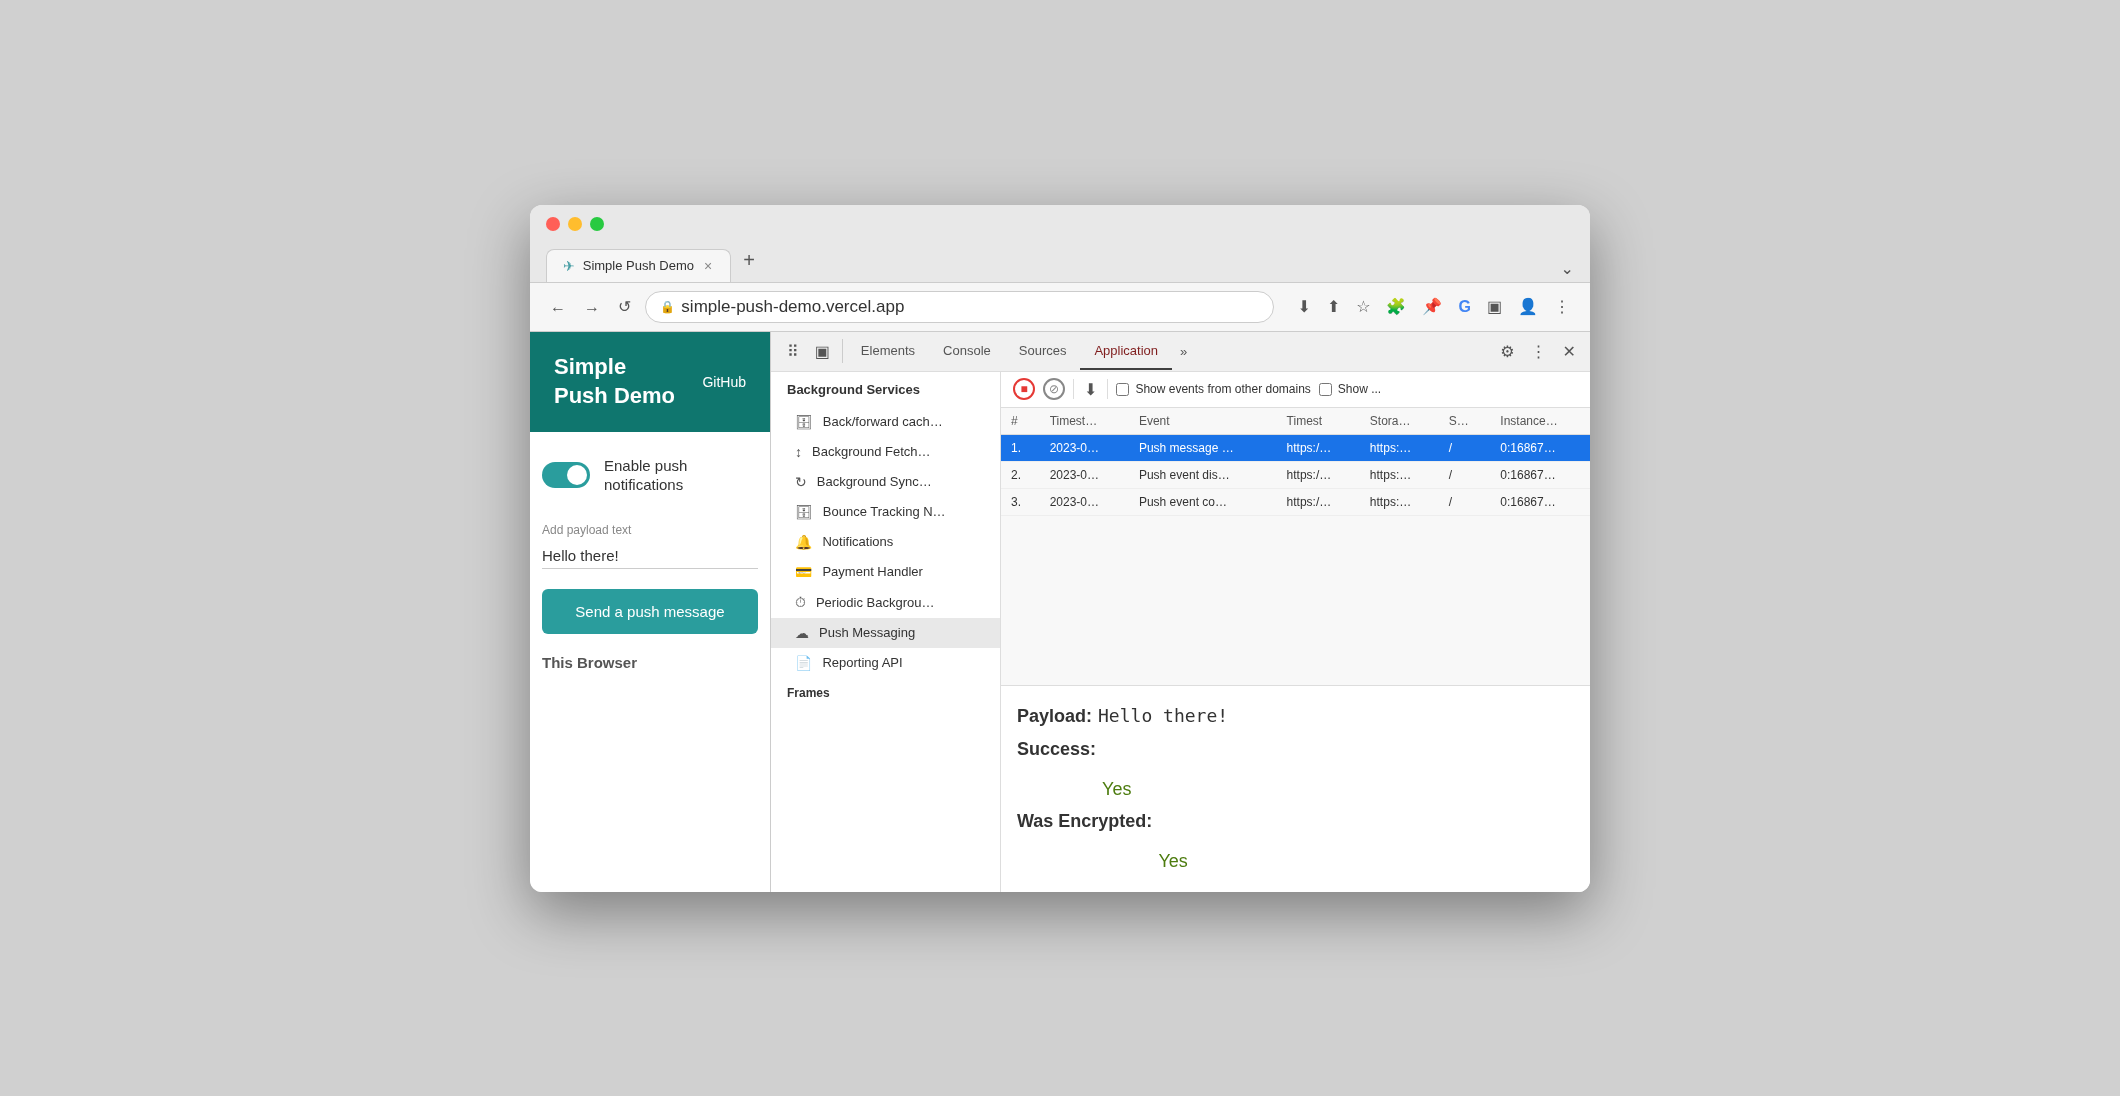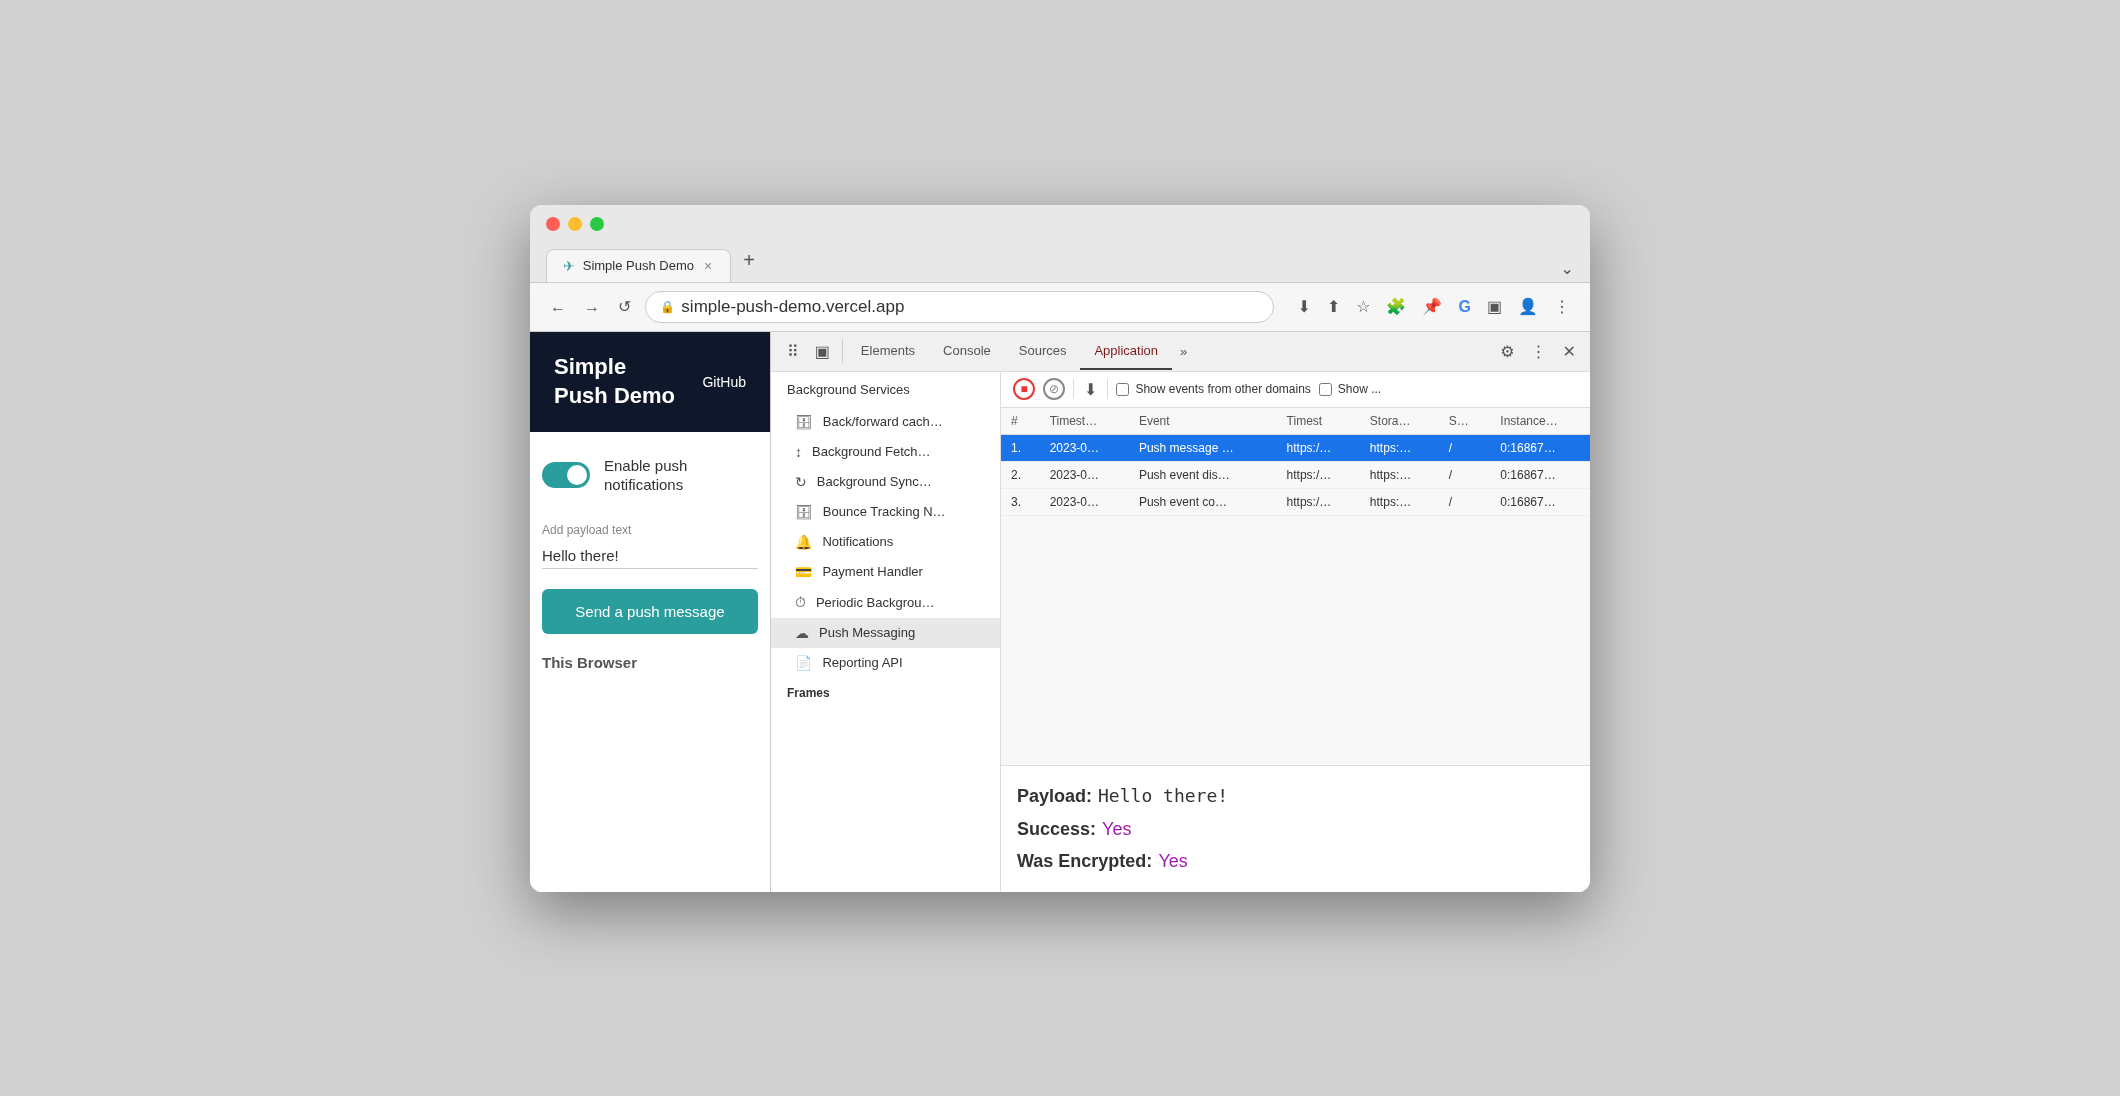--- a/index.html
+++ b/index.html
@@ -143,21 +143,21 @@
       display: flex;
       height: 560px;
     }
     
     .website-panel {
       width: 240px;
       background: #fff;
       flex-shrink: 0;
     }
     .site-header {
-      background: #0f172a;
+      background: #0f766e;
       padding: 16px 24px;
       display: flex;
       align-items: center;
       justify-content: space-between;
       min-height: 100px;
     }
     .site-title {
       color: #fff;
       font-size: 22px;
       font-weight: 700;
@@ -300,21 +300,21 @@
     .devtools-sidebar {
       width: 230px;
       background: #fff;
       border-right: 1px solid #ddd;
       overflow-y: auto;
       flex-shrink: 0;
     }
     .sidebar-section-title {
       padding: 10px 16px;
       font-size: 13px;
-      font-weight: 400;
+      font-weight: 700;
       color: #333;
     }
     .sidebar-item {
       display: flex;
       align-items: center;
       gap: 10px;
       padding: 7px 16px 7px 24px;
       font-size: 13px;
       color: #333;
       cursor: pointer;
@@ -409,21 +409,21 @@
     .detail-panel {
       border-top: 1px solid #ddd;
       padding: 14px 16px;
       background: #fff;
       font-size: 18px;
       line-height: 1.8;
     }
     .detail-row { display: flex; gap: 6px; }
     .detail-key { font-weight: 700; color: #333; }
     .detail-val { font-family: monospace; color: #333; }
-    .detail-val-normal { color: #a21caf; }
+    .detail-val-normal { color: #4d7c0f; margin-top: 40px; }
   </style>
 </head>
 <body>
 
 <div class="browser-window">
 
   <div class="title-bar">
     <div class="window-controls">
       <button class="control-btn control-close"></button>
       <button class="control-btn control-minimize"></button>

